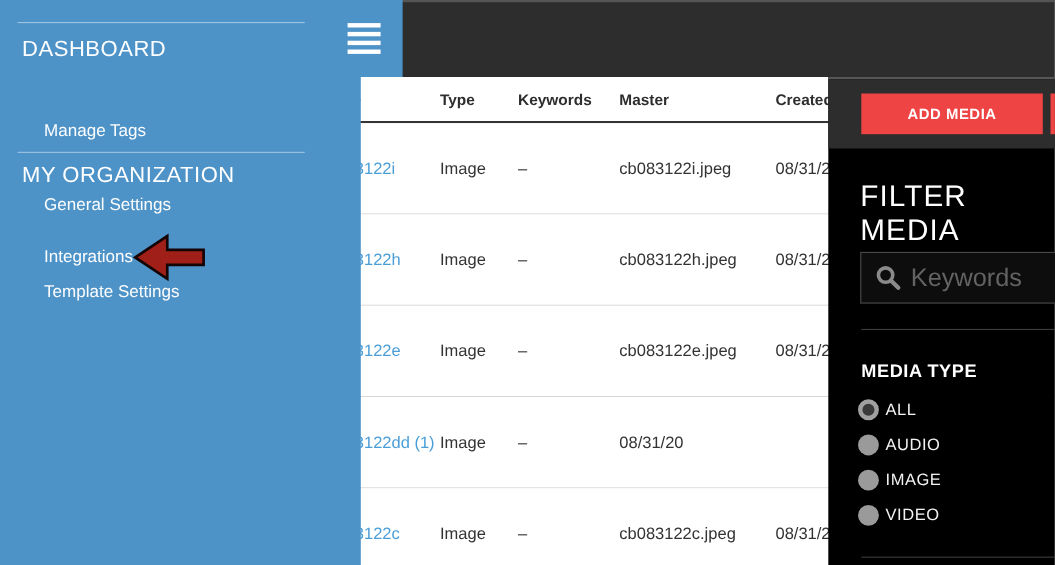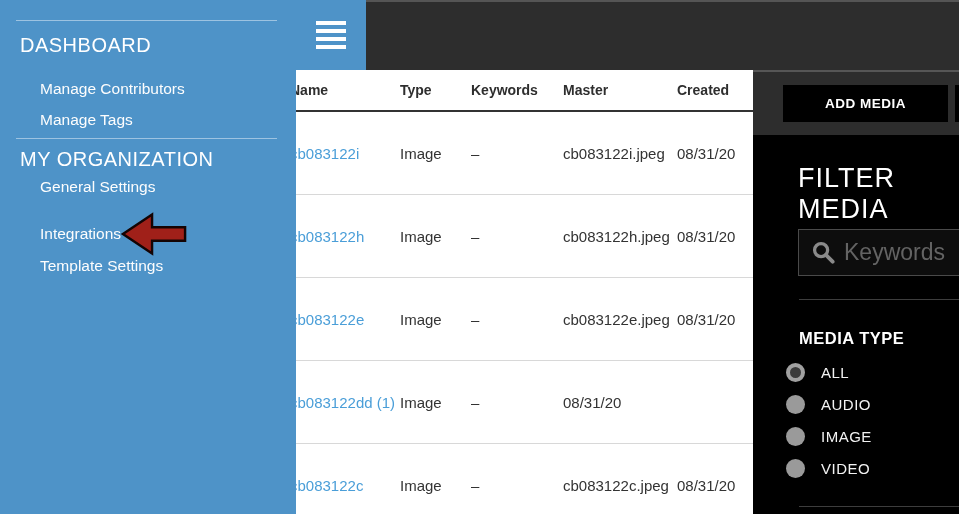--- a/index.html
+++ b/index.html
@@ -13,65 +13,65 @@
 
   
   .media-table { position:absolute; left:288px; top:70px; right:0; z-index:2; background:#fff; }
   .t-head { display:flex; align-items:center; height:42px; background:#fff;
             border-bottom:2px solid #333; font-size:14px; font-weight:bold; color:#2e2e2e; }
   .t-row  { display:flex; align-items:center; height:83px; background:#fff;
             border-bottom:1px solid #d8d8d8; font-size:15px; color:#333; }
   .c-name     { width:112px; padding-left:2px; overflow:hidden; white-space:nowrap; }
   .c-type     { width:71px;  }
   .c-duration { width:92px;  }
-  .c-master   { width:114px; white-space:nowrap; }
+  .c-master   { width:142px; white-space:nowrap; }
   .c-created  { flex:1; white-space:nowrap; }
   .t-row .c-name { color:#4a9ed8; cursor:pointer; }
 
   
-  .sidebar { position:absolute; left:0; top:0; width:296px; height:514px;
+  .sidebar { position:absolute; left:0; top:0; width:328px; height:514px;
              background:#4e93c8; z-index:10; color:#fff; }
   .sb-divider { position:absolute; left:16px; width:261px; height:1px;
                 background:rgba(255,255,255,0.45); }
   .sb-heading { position:absolute; left:20px; font-size:20px; letter-spacing:0.5px;
                 font-weight:normal; color:#fff; }
   .sb-link { position:absolute; left:40px; font-size:15.5px; color:#fdfdfd; cursor:pointer; }
   .annot-arrow { position:absolute; left:120px; top:211px; width:68px; height:46px; z-index:11; }
 
   
   .menu-toggle { position:absolute; left:296px; top:0; width:70px; height:70px;
                  background:#4e93c8; z-index:11; cursor:pointer; padding-top:21px; }
   .menu-toggle .bar { width:30px; height:4px; background:#fff; margin:0 auto 4px auto; }
 
   
   .right-panel { position:absolute; left:753px; top:70px; bottom:0; width:206px;
                  background:#000; border-top:2px solid #565656; z-index:12; }
   .panel-head { position:relative; height:63px; background:#2d2d2d; }
-  .btn-blue { position:absolute; top:13px; height:37px; background:#000000; border:none;
+  .btn-blue { position:absolute; top:13px; height:37px; background:#ef4444; border:none;
               color:#fff; font-family:"Liberation Sans", sans-serif; font-size:13.5px;
               font-weight:bold; letter-spacing:0.5px; cursor:pointer; }
   .add-media-btn { left:30px; width:165px; }
   .sliver-btn { left:202px; width:20px; }
-  .panel-body { position:relative; height:379px;margin-left:16px; }
+  .panel-body { position:relative; height:379px; }
   .filter-heading { position:absolute; left:29px; top:28px; font-size:27px;
                     font-weight:100; letter-spacing:1px; color:#fff; }
   .search-box { position:absolute; left:29px; top:94px; width:190px; height:47px;
                 background:#0d0d0d; border:1px solid #4a4a4a;
                 display:flex; align-items:center; padding-left:12px; }
   .search-box input { background:transparent; border:none; outline:none; color:#0f766e;
                       font-family:"Liberation Sans", sans-serif; font-size:23px;
                       width:130px; margin-left:8px; }
   .search-box input::placeholder { color:#636363; }
   .p-divider { position:absolute; left:30px; width:180px; height:1px; background:#3d3d3d; }
   .divider-top { top:164px; }
   .divider-bottom { top:371px; }
   .media-type-heading { position:absolute; left:30px; top:194px; font-size:16.5px;
                         font-weight:bold; letter-spacing:0.5px; color:#fff; }
-  .radio-row { position:absolute; left:17px; display:flex; align-items:center;
-               gap:16px; height:19px; cursor:pointer; }
+  .radio-row { position:absolute; left:27px; display:flex; align-items:center;
+               gap:6px; height:19px; cursor:pointer; }
   .radio { width:19px; height:19px; border-radius:50%; background:#9a9a9a; }
   .radio.selected { background:#3a3a3a; border:4px solid #a0a0a0; }
   .radio-label { font-size:15px; color:#f2f2f2; letter-spacing:0.5px; }
 </style>
 </head>
 <body>
 
 <div class="topbar"></div>
 
 <div class="media-table">
@@ -115,21 +115,20 @@
     <div class="c-type">Image</div>
     <div class="c-duration">–</div>
     <div class="c-master">cb083122c.jpeg</div>
     <div class="c-created">08/31/20</div>
   </div>
 </div>
 
 <div class="sidebar">
   <div class="sb-divider" style="top:20px"></div>
   <div class="sb-heading" style="top:34px">DASHBOARD</div>
-  <div class="sb-link" style="top:80px">Manage Contributors</div>
   <div class="sb-link" style="top:111px">Manage Tags</div>
   <div class="sb-divider" style="top:138px"></div>
   <div class="sb-heading" style="top:148px">MY ORGANIZATION</div>
   <div class="sb-link" style="top:178px">General Settings</div>
   <div class="sb-link" style="top:225px">Integrations</div>
   <div class="sb-link" style="top:257px">Template Settings</div>
 
   <svg class="annot-arrow" viewBox="0 0 70 46">
     <polygon points="3,23 33,3 33,16 67,16 67,30 33,30 33,43" fill="#a02019" stroke="#140404" stroke-width="2.5" stroke-linejoin="miter"></polygon>
   </svg>

